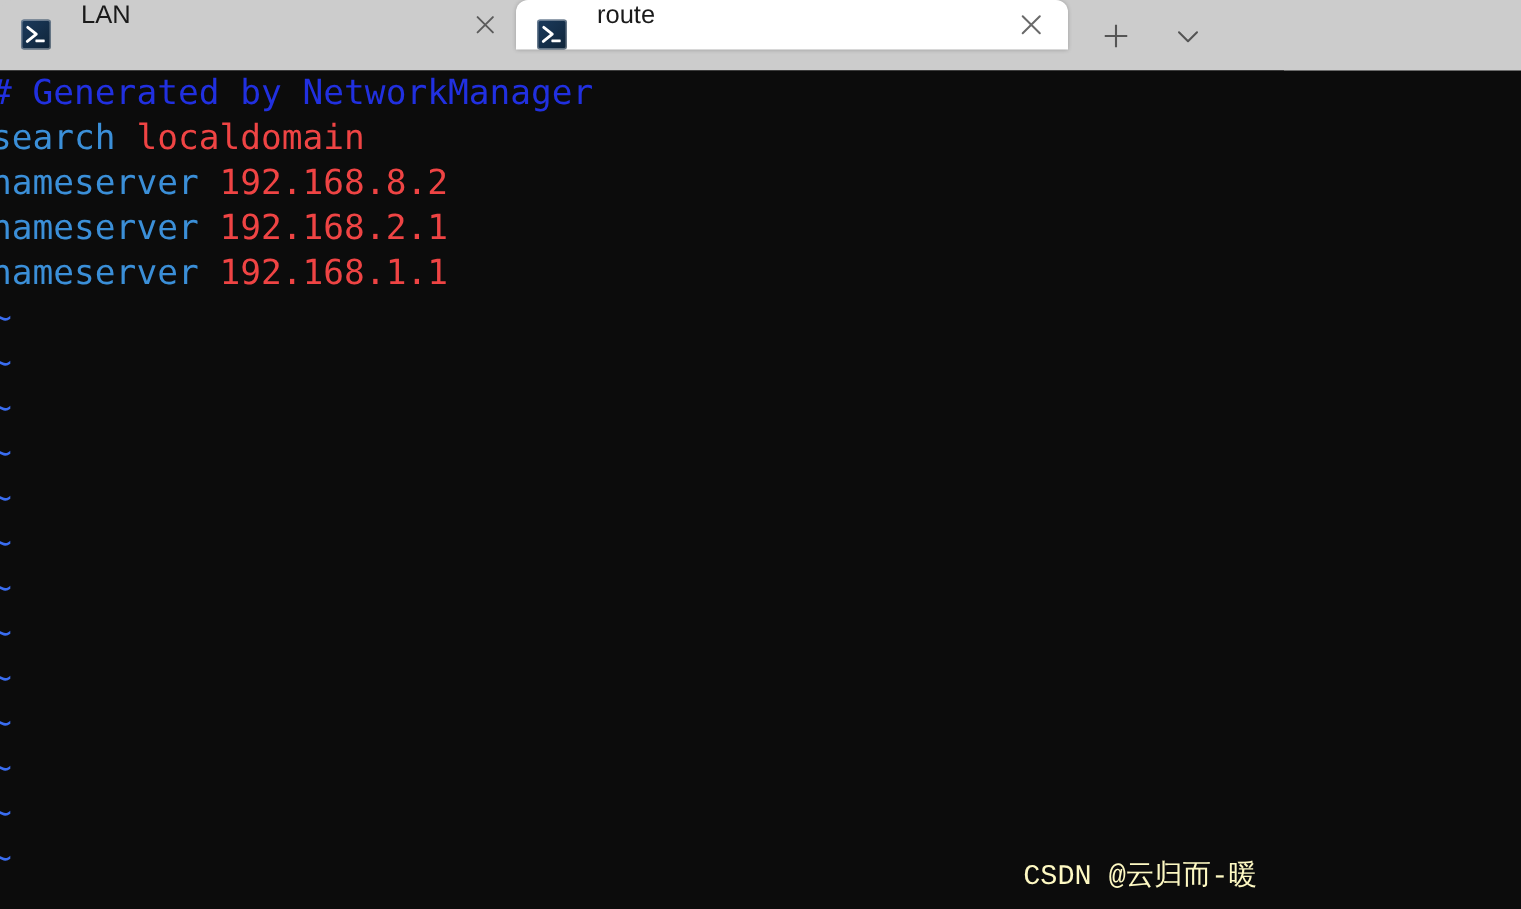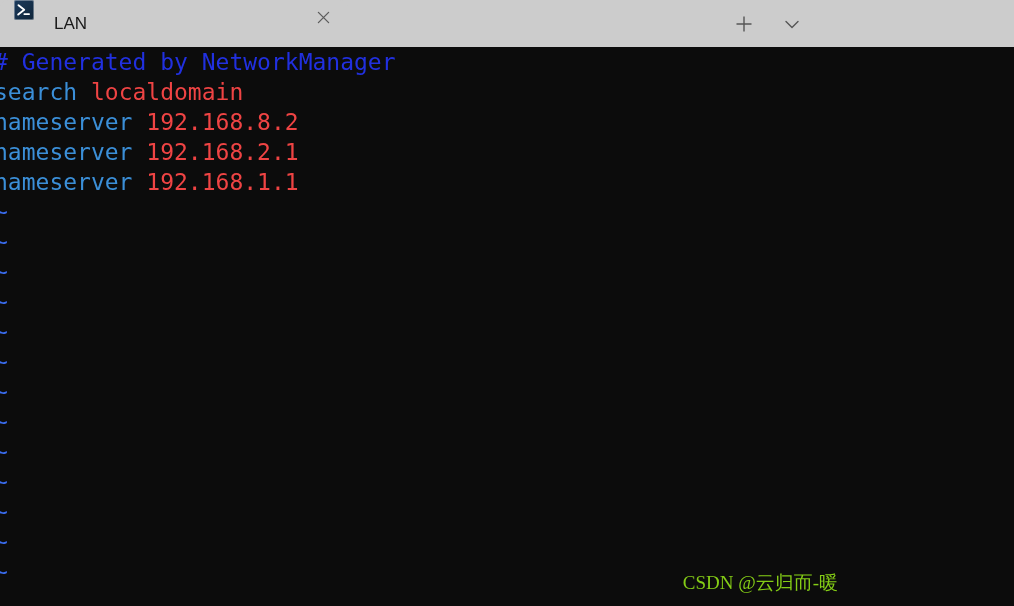--- a/index.html
+++ b/index.html
@@ -40,21 +40,21 @@
     height: 47px;
     display: flex;
     align-items: flex-start;
   }
 
   .tab {
     position: relative;
     height: 33px;
     box-sizing: border-box;
     display: flex;
-    align-items: flex-start;
+    align-items: flex-end;
     padding: 0 0 0 14px;
     border-top-left-radius: 8px;
     border-top-right-radius: 8px;
   }
   .tab.inactive {
     width: 348px;
     background: #cccccc;
   }
   .tab.active {
     width: 368px;
@@ -149,23 +149,23 @@
 
   .c-comment   { color: #2130e0; }
   .c-keyword   { color: #3b8fd8; }
   .c-value     { color: #ef4444; }
   .c-tilde     { color: #3a6df0; }
 
   .watermark {
     position: absolute;
     right: 18px;
     bottom: 10px;
-    font-family: Liberation Serif, serif;
+    font-family: Liberation Mono, monospace;
     font-size: 19px;
-    color: #84cc16;
+    color: #fef9c3;
     white-space: nowrap;
   }
 </style>
 </head>
 <body>
 
 <div id="app">
 
   <div class="titlebar">
 
@@ -179,20 +179,34 @@
           </svg>
         </span>
         <span class="tab-title">LAN</span>
         <span class="tab-close">
           <svg width="15" height="15" viewBox="0 0 15 15">
             <path d="M2.4 2.4 L12.6 12.6 M12.6 2.4 L2.4 12.6" stroke="#5c5c5c" stroke-width="1.3" stroke-linecap="round"></path>
           </svg>
         </span>
       </div>
 
+      <div class="tab active">
+        <span class="tab-icon">
+          <svg width="20" height="20" viewBox="0 0 20 20">
+            <path d="M4.5 5.2 L10.2 9.8 L4.2 14.6" stroke="#ffffff" stroke-width="1.9" fill="none" stroke-linecap="round" stroke-linejoin="round"></path>
+            <rect x="9.6" y="13.3" width="6.2" height="1.8" fill="#ffffff" rx="0.4"></rect>
+          </svg>
+        </span>
+        <span class="tab-title">route</span>
+        <span class="tab-close">
+          <svg width="17" height="17" viewBox="0 0 17 17">
+            <path d="M2.8 2.8 L14.2 14.2 M14.2 2.8 L2.8 14.2" stroke="#6a6a6a" stroke-width="1.35" stroke-linecap="round"></path>
+          </svg>
+        </span>
+      </div>
 
     </div>
 
     <div class="tabbar-buttons">
       <span class="tb-btn">
         <svg width="22" height="22" viewBox="0 0 22 22">
           <path d="M11 3.5 L11 18.5 M3.5 11 L18.5 11" stroke="#555555" stroke-width="1.4" stroke-linecap="butt"></path>
         </svg>
       </span>
       <span class="tb-btn">

